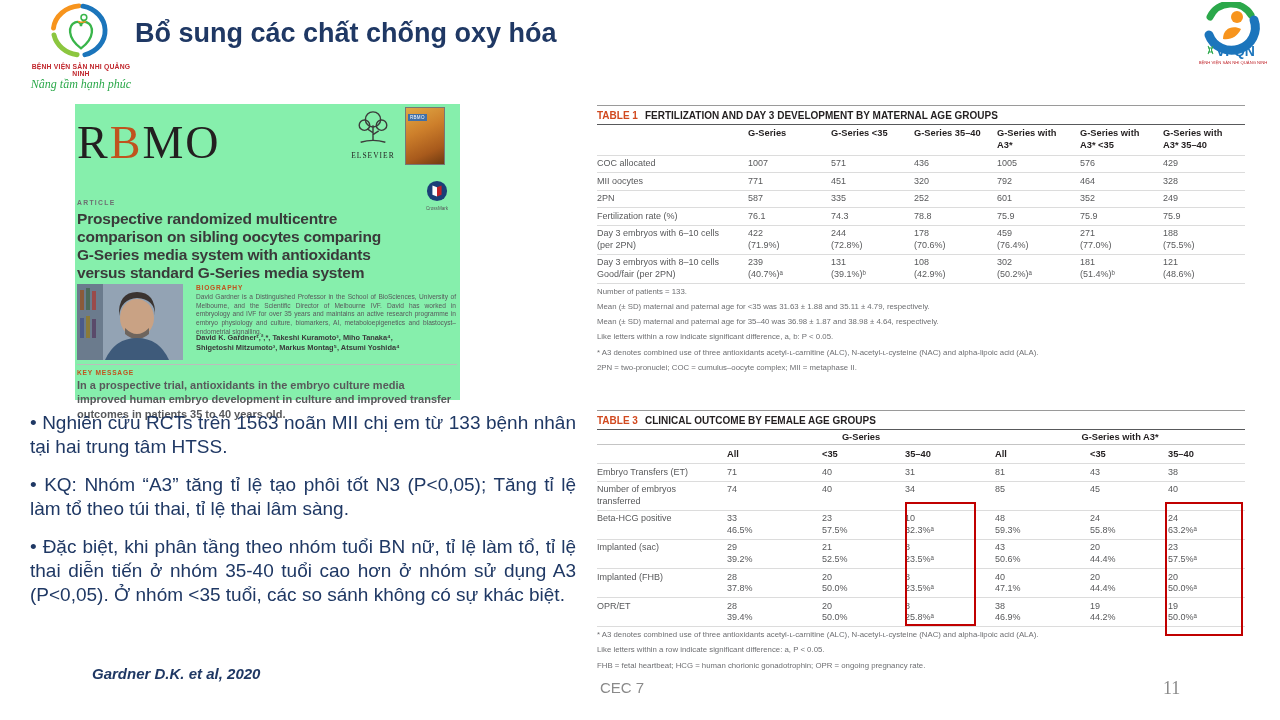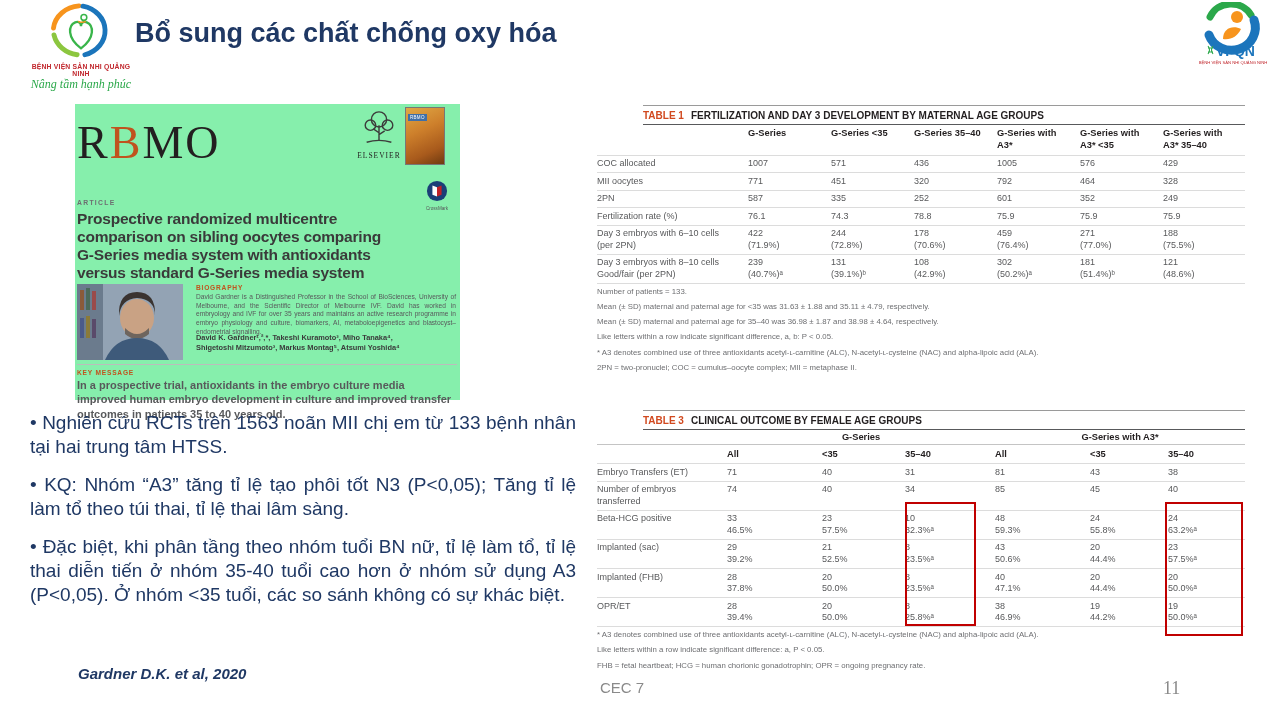--- a/index.html
+++ b/index.html
@@ -12,21 +12,21 @@
   .hospital-logo .lg-slogan{font-family:"Liberation Serif","DejaVu Serif",serif;font-style:italic;
         font-size:12px;color:#2BA84A;line-height:1.15;}
   .slide-title{position:absolute;left:135px;top:18px;font-size:27px;font-weight:bold;color:#1F3864;}
   .vfqn-logo{position:absolute;left:1192px;top:2px;width:80px;text-align:center;}
 
   
   .article-card{position:absolute;left:75px;top:104px;width:385px;height:296px;background:#86efac;}
   .rbmo-logo{position:absolute;left:2px;top:16px;font-family:"Liberation Serif","DejaVu Serif",serif;
         font-size:46px;letter-spacing:2px;color:#231F20;line-height:1;}
   .rbmo-logo .b{color:#C0531E;}
-  .elsevier{position:absolute;left:279px;top:5px;width:50px;text-align:center;}
+  .elsevier{position:absolute;left:273px;top:5px;width:50px;text-align:center;}
   .elsevier-text{font-family:"Liberation Serif","DejaVu Serif",serif;font-size:7.5px;letter-spacing:1px;color:#231F20;}
   .cover{position:absolute;left:330px;top:3px;width:38px;height:56px;border:1px solid #777;
         background:linear-gradient(155deg,#e0a845 0%,#cd7f2b 40%,#a85a1c 75%,#6f3a10 100%);}
   .cover-band{position:absolute;left:2px;top:6px;background:#3f6fa8;color:#fff;font-size:4.5px;
         padding:1px 2px;letter-spacing:.3px;}
   .crossmark{position:absolute;left:347px;top:76px;width:30px;text-align:center;}
   .crossmark-text{font-size:4.6px;color:#58595B;}
   .article-label{position:absolute;left:2px;top:95px;font-size:6.8px;font-weight:bold;color:#6d6e71;letter-spacing:1.3px;}
   .article-title{position:absolute;left:2px;top:106px;width:320px;font-size:15.5px;font-weight:600;
         color:#3a3a3a;line-height:1.17;letter-spacing:-.2px;}
@@ -36,29 +36,29 @@
   .authors{position:absolute;left:121px;top:229px;width:260px;font-size:7.4px;font-weight:bold;color:#3a3a3a;
         line-height:1.3;white-space:pre-line;}
   .card-rule{position:absolute;left:2px;top:260px;width:380px;border-top:1px solid #bcbcbc;}
   .km-label{position:absolute;left:2px;top:265px;font-size:6.6px;font-weight:bold;color:#C0531E;letter-spacing:.8px;}
   .km-text{position:absolute;left:2px;top:274px;width:378px;font-size:11px;color:#58595B;line-height:1.3;font-weight:bold;}
 
   
   .bullets{position:absolute;left:30px;top:411px;width:546px;color:#1F3864;font-size:19px;
         line-height:24px;text-align:justify;}
   .bullets p{margin:0 0 14px 0;}
-  .citation{position:absolute;left:78px;top:665px;font-size:15px;font-style:italic;font-weight:600;color:#1F3864;}
+  .citation{position:absolute;left:92px;top:665px;font-size:15px;font-style:italic;font-weight:600;color:#1F3864;}
   .footer-left{position:absolute;left:600px;top:679px;font-size:15px;color:#8a8a8a;}
   .page-number{position:absolute;left:1163px;top:678px;font-size:18px;color:#8a8a8a;font-family:Liberation Serif, serif;}
 
   
   .tbl{position:absolute;left:597px;width:648px;color:#58595B;}
   #table1{top:105px;} #table3{top:410px;}
   .tbl-caption{border-top:1px solid #9a9a9a;border-bottom:1.5px solid #58595B;padding:3.5px 0 3px;
-        font-size:10px;font-weight:bold;color:#231F20;margin-left:46px;}
+        font-size:10px;font-weight:bold;color:#231F20;}
   .tbl-caption .tbl-label{color:#D1491F;margin-right:7px;}
   .t-row{display:grid;border-bottom:1px solid #dcdcdc;align-items:start;}
   #table1 .t-row{grid-template-columns:151px 83px 83px 83px 83px 83px 82px;}
   #table3 .t-row{grid-template-columns:130px 95px 83px 90px 95px 78px 77px;}
   .t-cell{font-size:9px;line-height:1.28;padding:2.5px 8px 2.5px 0;white-space:pre-line;}
   .t-head{font-weight:bold;color:#231F20;font-size:9.3px;padding:3.5px 8px 3px 0;}
   .t-rowlabel{color:#58595B;}
   .t-grouprow{border-bottom:1px solid #c4c4c4;}
   .t-gcell{padding:2.5px 0 2px;}
   .t-ghead{text-align:center;font-weight:bold;color:#231F20;font-size:9.3px;}

